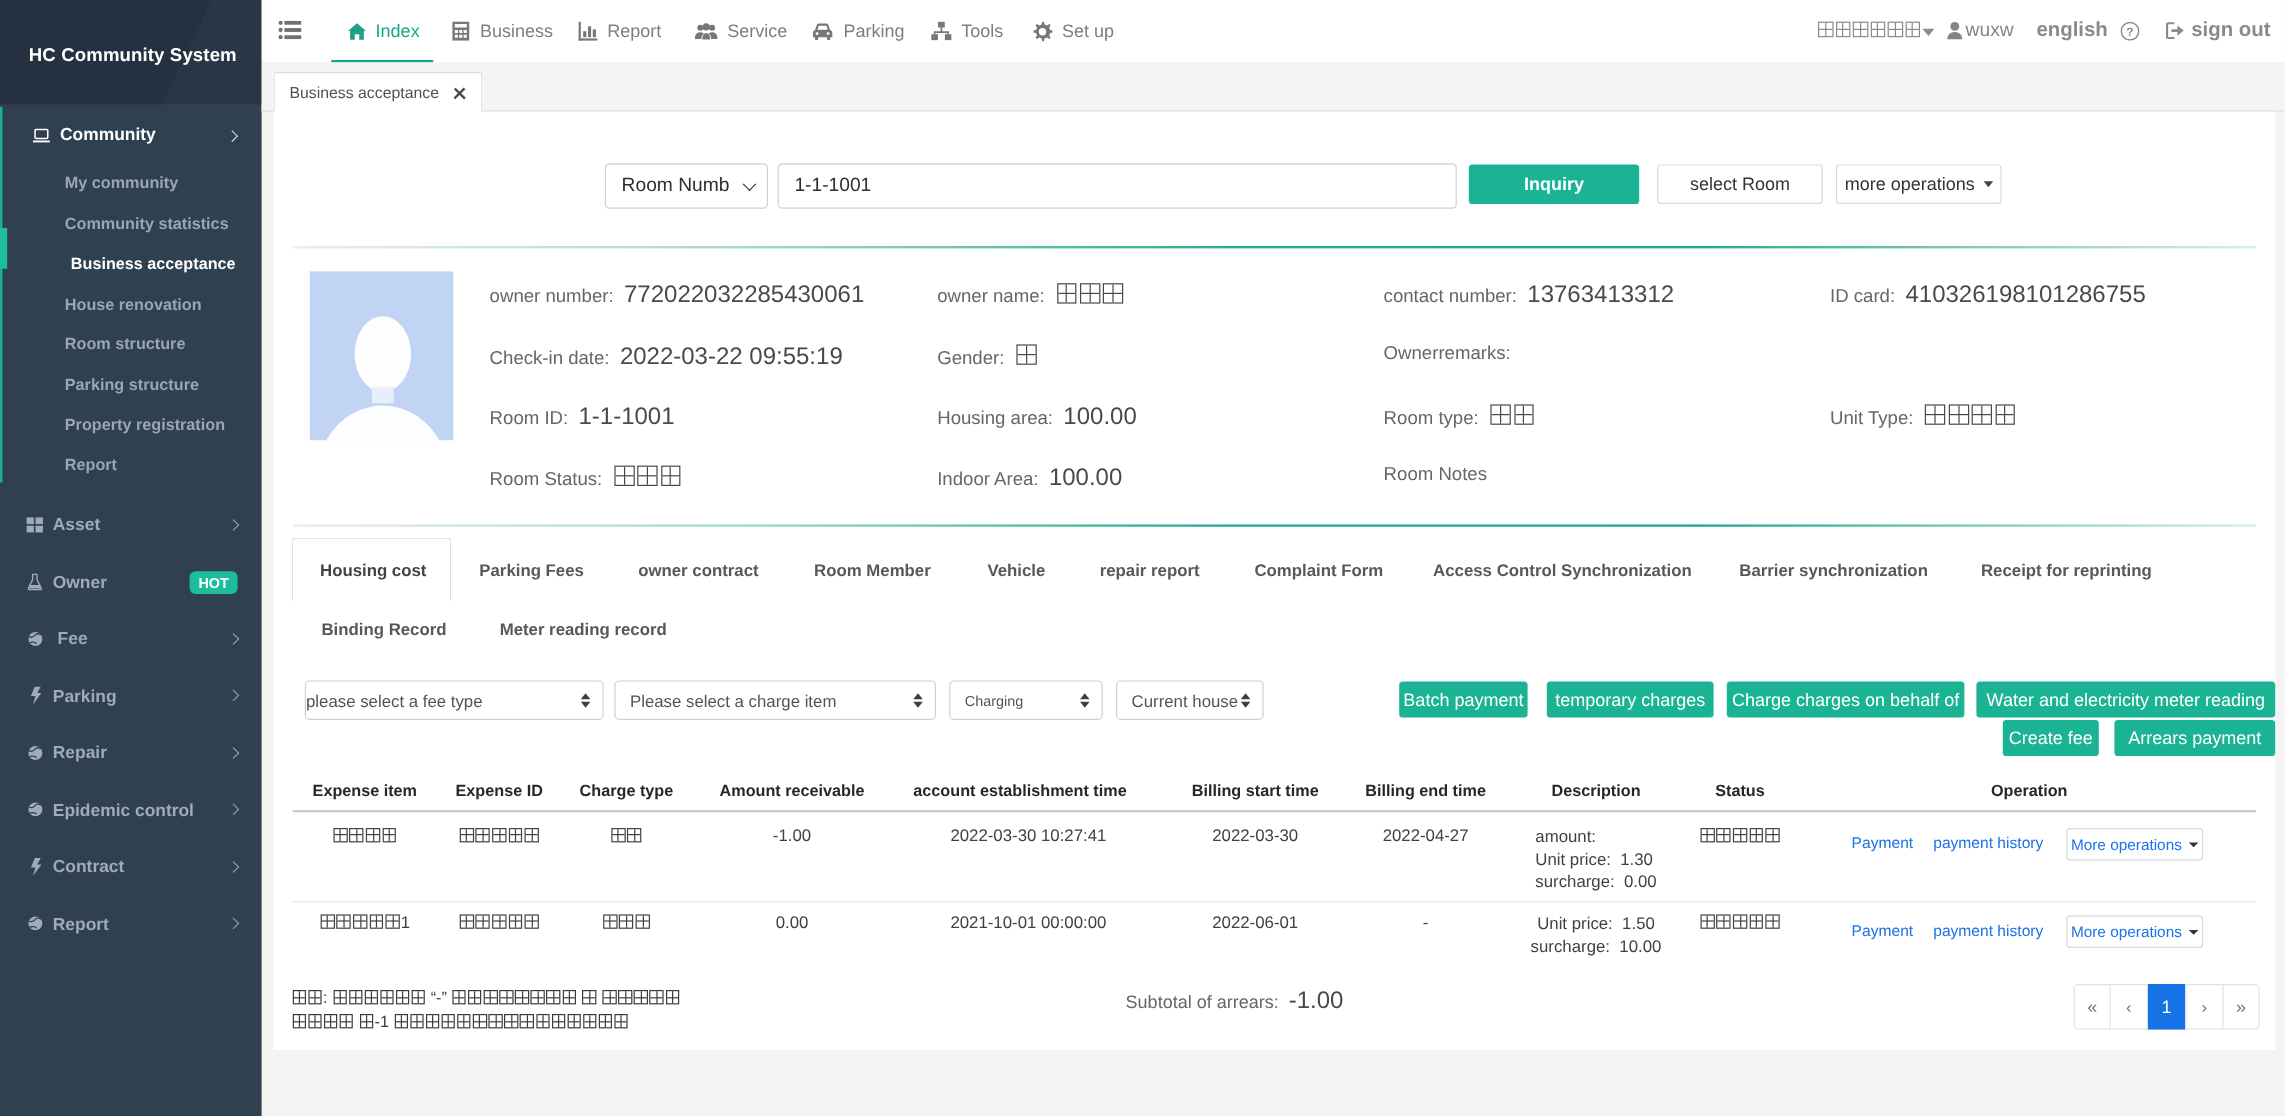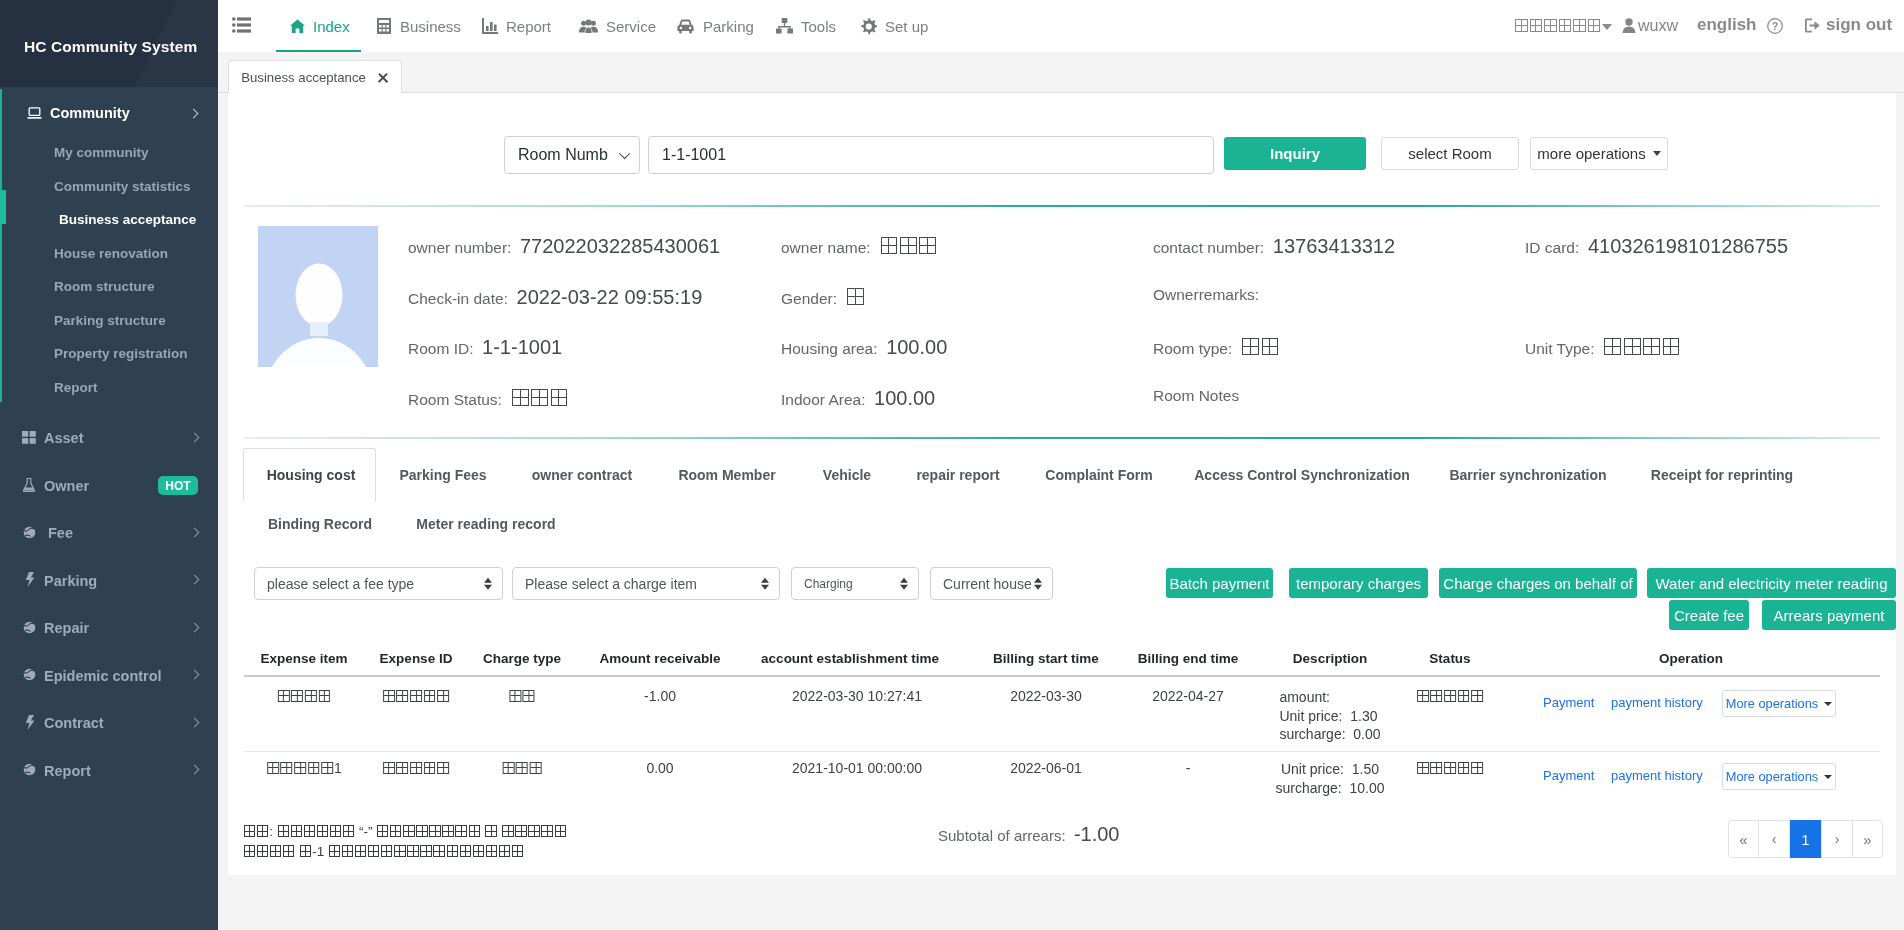--- a/index.html
+++ b/index.html
@@ -230,21 +230,21 @@
 <div class="tabtxt" style="left:582px;top:467px">owner contract</div>
 <div class="tabtxt" style="left:727px;top:467px">Room Member</div>
 <div class="tabtxt" style="left:847px;top:467px">Vehicle</div>
 <div class="tabtxt" style="left:958px;top:467px">repair report</div>
 <div class="tabtxt" style="left:1099px;top:467px">Complaint Form</div>
 <div class="tabtxt" style="left:1302px;top:467px">Access Control Synchronization</div>
 <div class="tabtxt" style="left:1528px;top:467px">Barrier synchronization</div>
 <div class="tabtxt" style="left:1722px;top:467px">Receipt for reprinting</div>
 <div class="tabtxt" style="left:320px;top:516px">Binding Record</div>
 <div class="tabtxt" style="left:486px;top:516px">Meter reading record</div>
-<div class="ctl" style="left:254px;top:567px;width:249px;height:33px;padding-left:12px;font-size:14px;color:#4f555b">please select a fee type<span class="updn">
+<div class="ctl" style="left:254px;top:567px;width:249px;height:33px;font-size:14px;color:#4f555b">please select a fee type<span class="updn">
       <b class="u"></b>
       <b class="d"></b>
     </span></div>
 <div class="ctl" style="left:512px;top:567px;width:268px;height:33px;padding-left:12px;font-size:14px;color:#4f555b">Please select a charge item<span class="updn">
       <b class="u"></b>
       <b class="d"></b>
     </span></div>
 <div class="ctl" style="left:791px;top:567px;width:128px;height:33px;padding-left:12px;font-size:12px;color:#4f555b">Charging<span class="updn">
       <b class="u"></b>
       <b class="d"></b>

